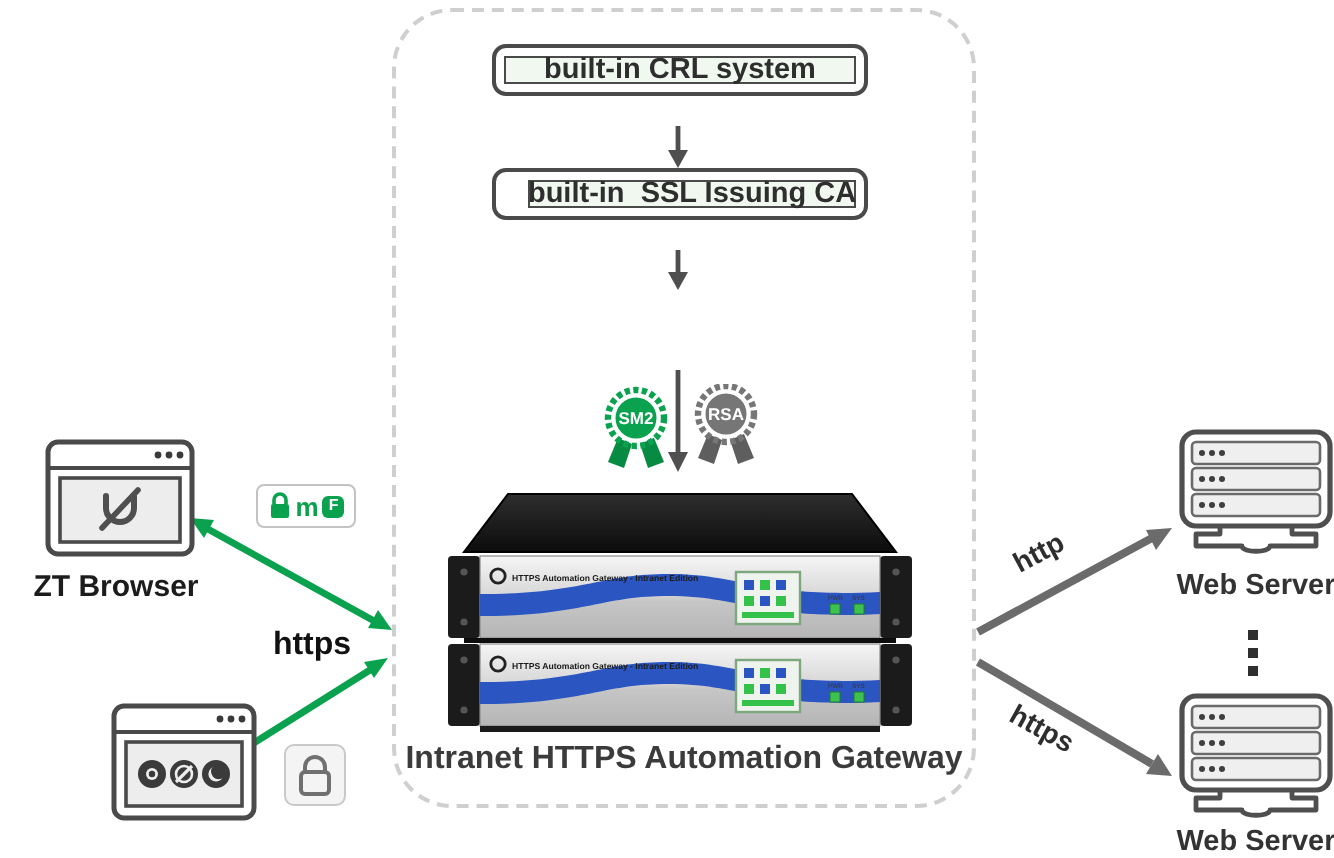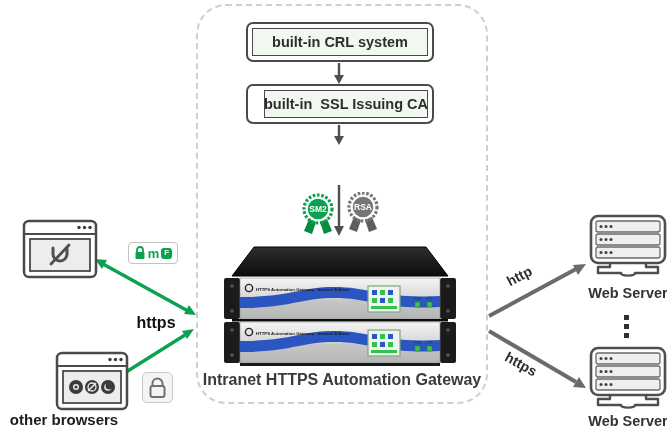--- a/index.html
+++ b/index.html
@@ -8,21 +8,21 @@
     font-family:"Liberation Sans",sans-serif;
   }
   .abs{position:absolute;}
   
   #dashed-box{
     left:196px;top:4px;width:292px;height:400px;box-sizing:border-box;
     border:2px dashed #cfcfcf;border-radius:30px;
   }
   
   .pipe-box{
-    left:246px;width:188px;height:40px;box-sizing:border-box;
+    left:246px;width:188px;height:26px;box-sizing:border-box;
     background:#fff;border:2px solid #4a4a4a;border-radius:7px;padding:4px;
   }
   .pipe-box .inner{
     width:100%;height:100%;box-sizing:border-box;
     background:#f0f8f0;border:1.5px solid #4a4a4a;
     display:flex;align-items:center;justify-content:center;
     font-weight:bold;font-size:14.5px;color:#2e2e2e;white-space:pre;
   }
   
   .caption{font-weight:bold;color:#1c1c1c;text-align:center;}
@@ -208,20 +208,21 @@
       <circle cx="57" cy="8.5" r="1.7"></circle>
         <circle cx="62.5" cy="8.5" r="1.7"></circle>
         <circle cx="68" cy="8.5" r="1.7"></circle>
     </g>
     <rect x="8" y="20" width="60" height="32" fill="#ededed" stroke="#4a4a4a" stroke-width="1.8"></rect>
     <g stroke="#4f4f4f" fill="none" stroke-linecap="round">
       <path d="M31,29 v6 a7,7 0 0 0 14,0 v-6" stroke-width="3"></path>
       <line x1="47" y1="26" x2="29" y2="45" stroke-width="2.8"></line>
     </g>
   </svg>
+  <div class="abs caption" id="zt-label">ZT Browser</div>
 
   <div class="abs" id="green-chip">
     <svg width="12" height="14" viewBox="0 0 12 14">
       <path d="M3,6 V4 a3,3 0 0 1 6,0 V6" fill="none" stroke="#0aa24e" stroke-width="1.8"></path>
       <rect x="1.5" y="6" width="9" height="7" rx="1" fill="#0aa24e"></rect>
     </svg>
     <span class="m">m</span>
     <span class="fbadge">F</span>
   </div>
 
@@ -252,21 +253,20 @@
       <circle cx="37" cy="36" r="7" fill="#3b3b3b"></circle>
       <circle cx="37" cy="36" r="4" fill="none" stroke="#ededed" stroke-width="1.3"></circle>
       <line x1="33" y1="40" x2="41" y2="32" stroke="#ededed" stroke-width="1.6"></line>
     </g>
     <g>
       <circle cx="53" cy="36" r="7" fill="#3b3b3b"></circle>
       <circle cx="53" cy="36" r="3.8" fill="#ededed"></circle>
       <circle cx="54.3" cy="34.8" r="3.8" fill="#3b3b3b"></circle>
     </g>
   </svg>
-  <div class="abs caption" id="other-label">other browsers</div>
 
   <svg class="abs" style="left:588px;top:214px;" width="80" height="66">
     <rect x="3" y="2" width="74" height="47" rx="7" fill="#fff" stroke="#4f4f4f" stroke-width="2.6"></rect>
     <g fill="#efefef" stroke="#6a6a6a" stroke-width="1.3">
       <rect x="8" y="7" width="64" height="11" rx="2"></rect>
       <rect x="8" y="20" width="64" height="11" rx="2"></rect>
       <rect x="8" y="33" width="64" height="11" rx="2"></rect>
     </g>
     <g fill="#3f3f3f">
       <circle cx="13" cy="12.5" r="1.5"></circle>

